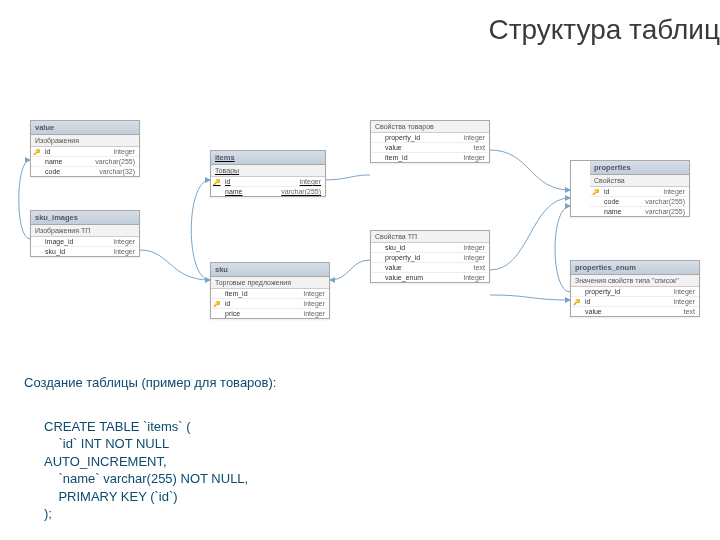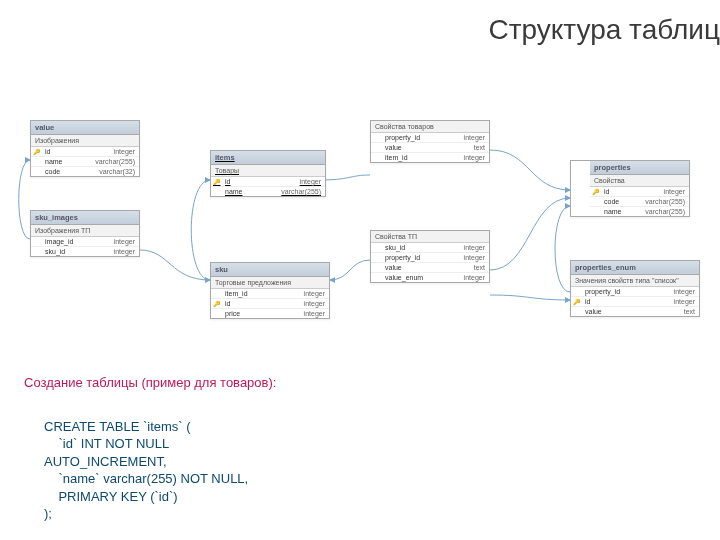--- a/index.html
+++ b/index.html
@@ -75,21 +75,21 @@
     top: 0; left: 0;
     width: 700px;
     height: 280px;
     pointer-events: none;
   }
   .caption {
     position: absolute;
     top: 375px;
     left: 24px;
     font-size: 13px;
-    color: #be185d;
+    color: #0c4a6e;
   }
   .sql {
     position: absolute;
     top: 400px;
     left: 44px;
     font-size: 13px;
     color: #0c4a6e;
     font-family: Arial, sans-serif;
     white-space: pre;
     line-height: 1.35;

